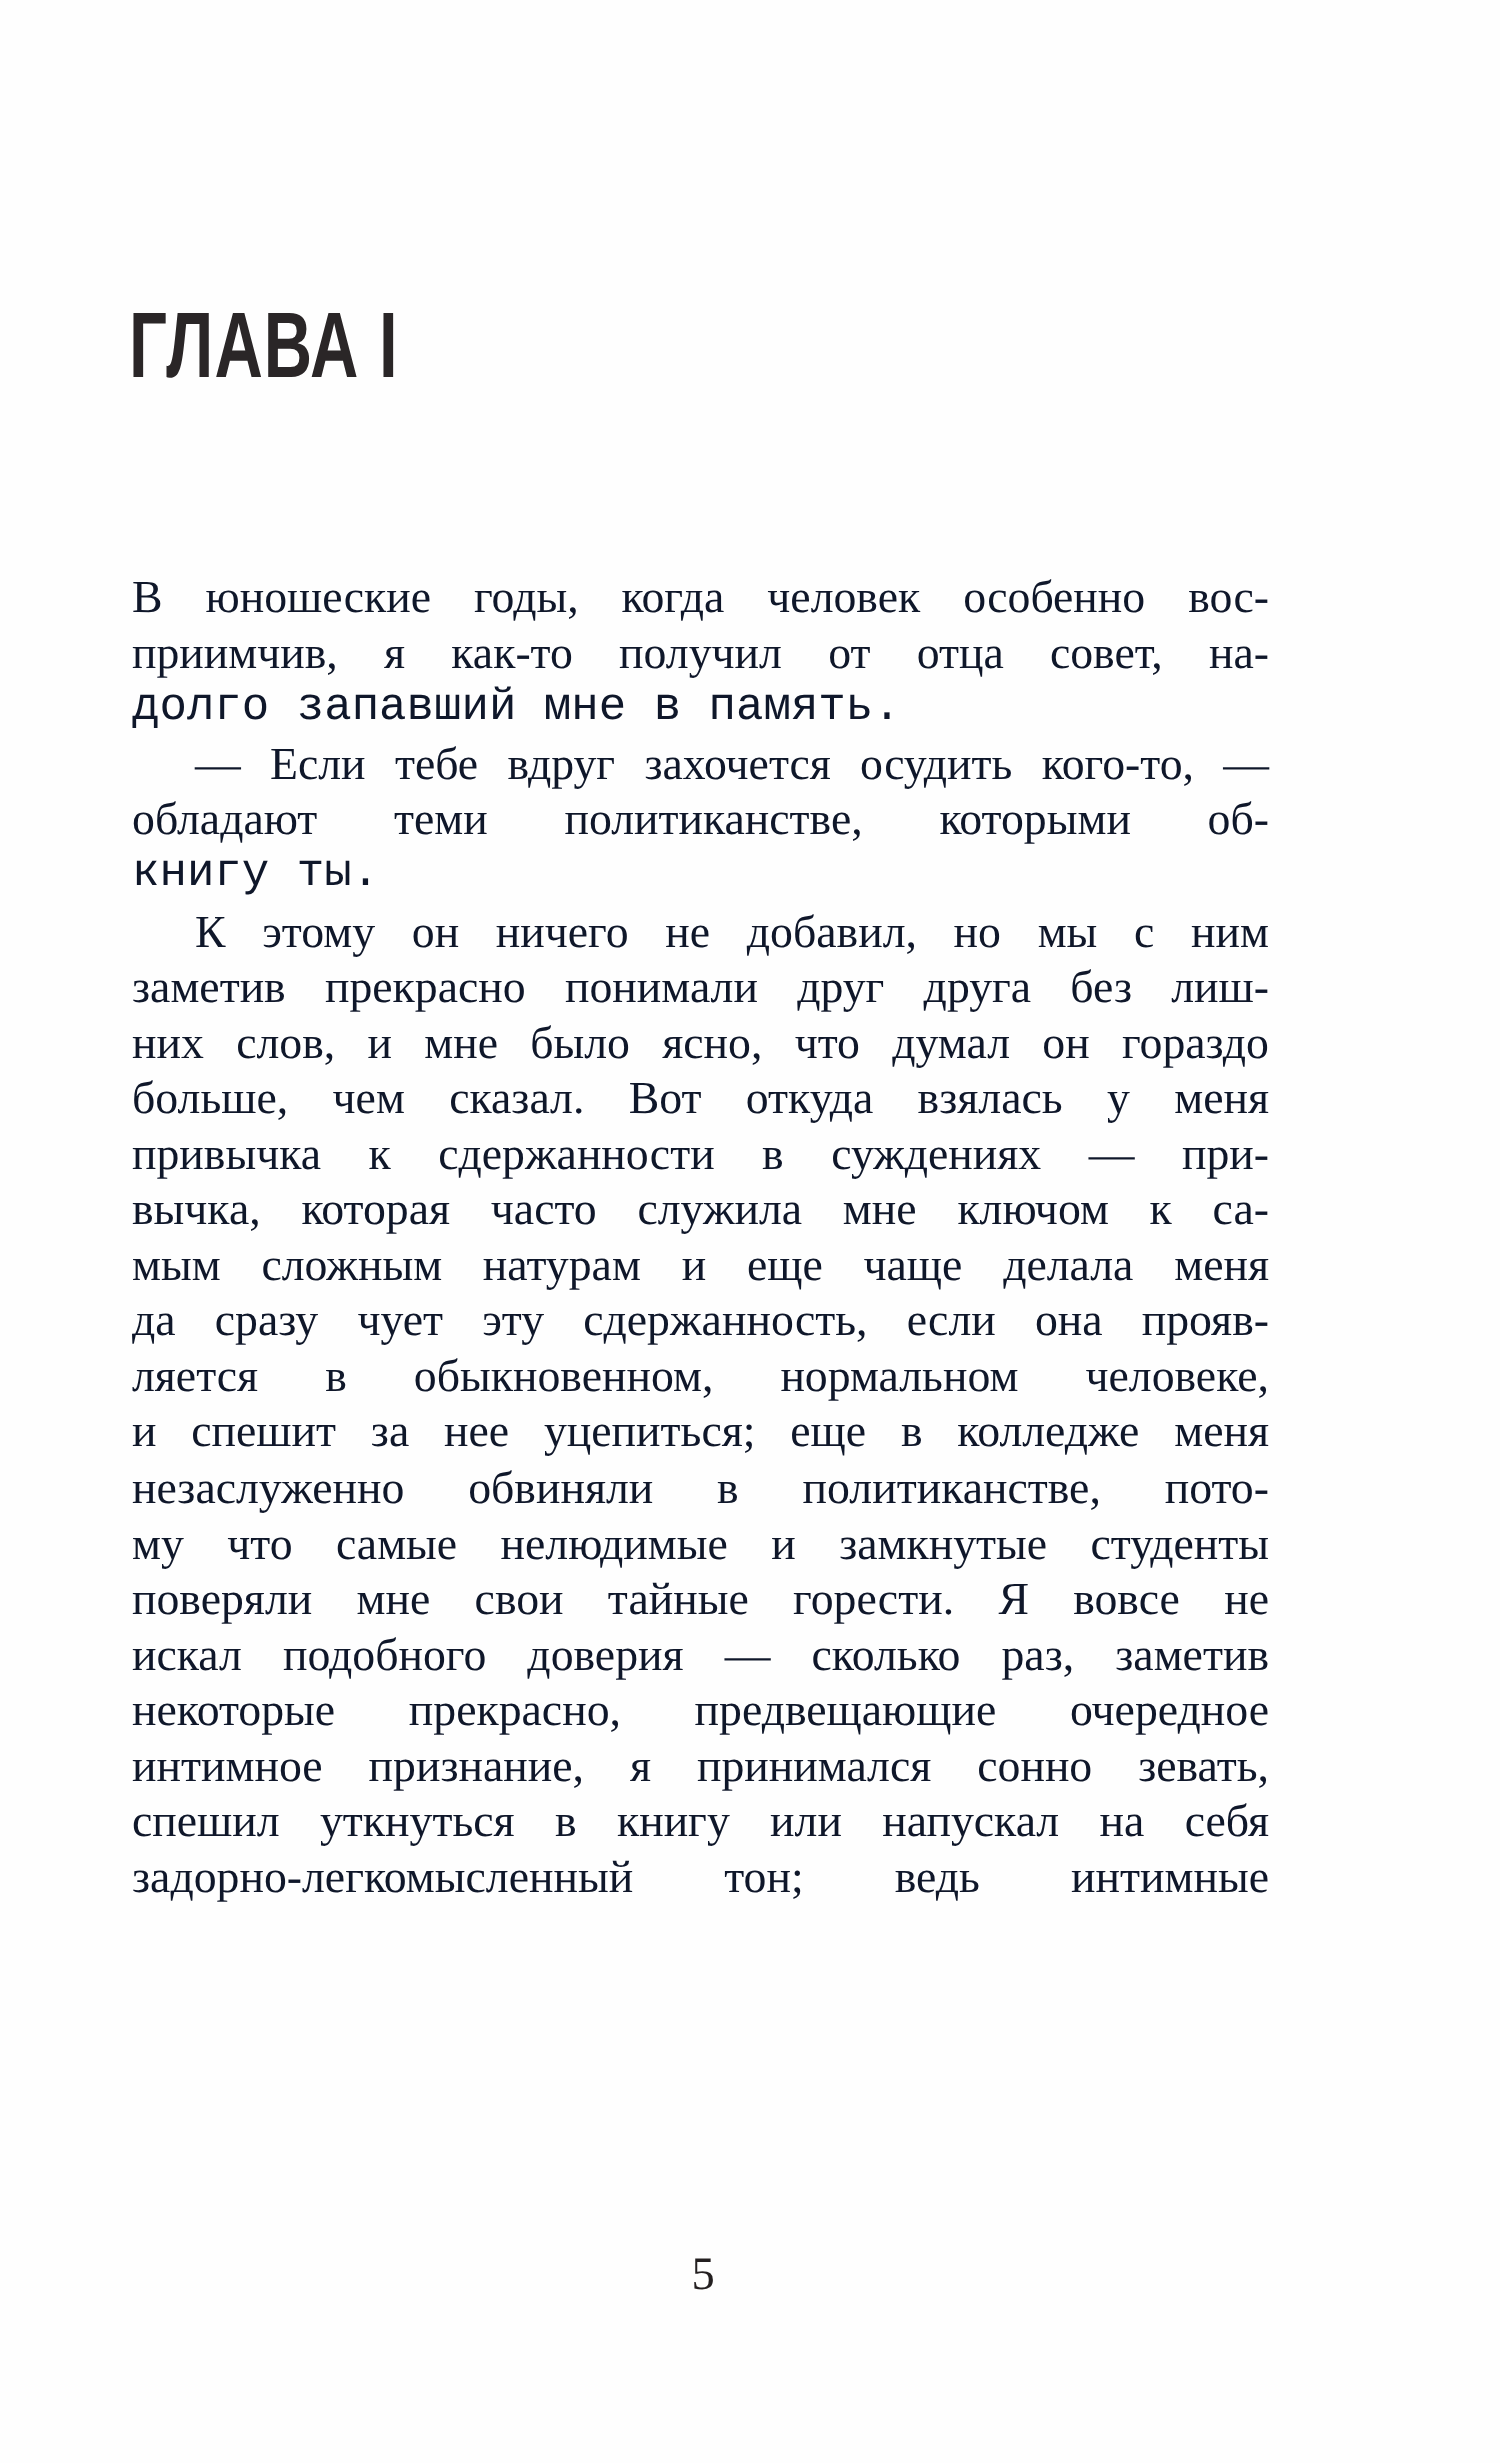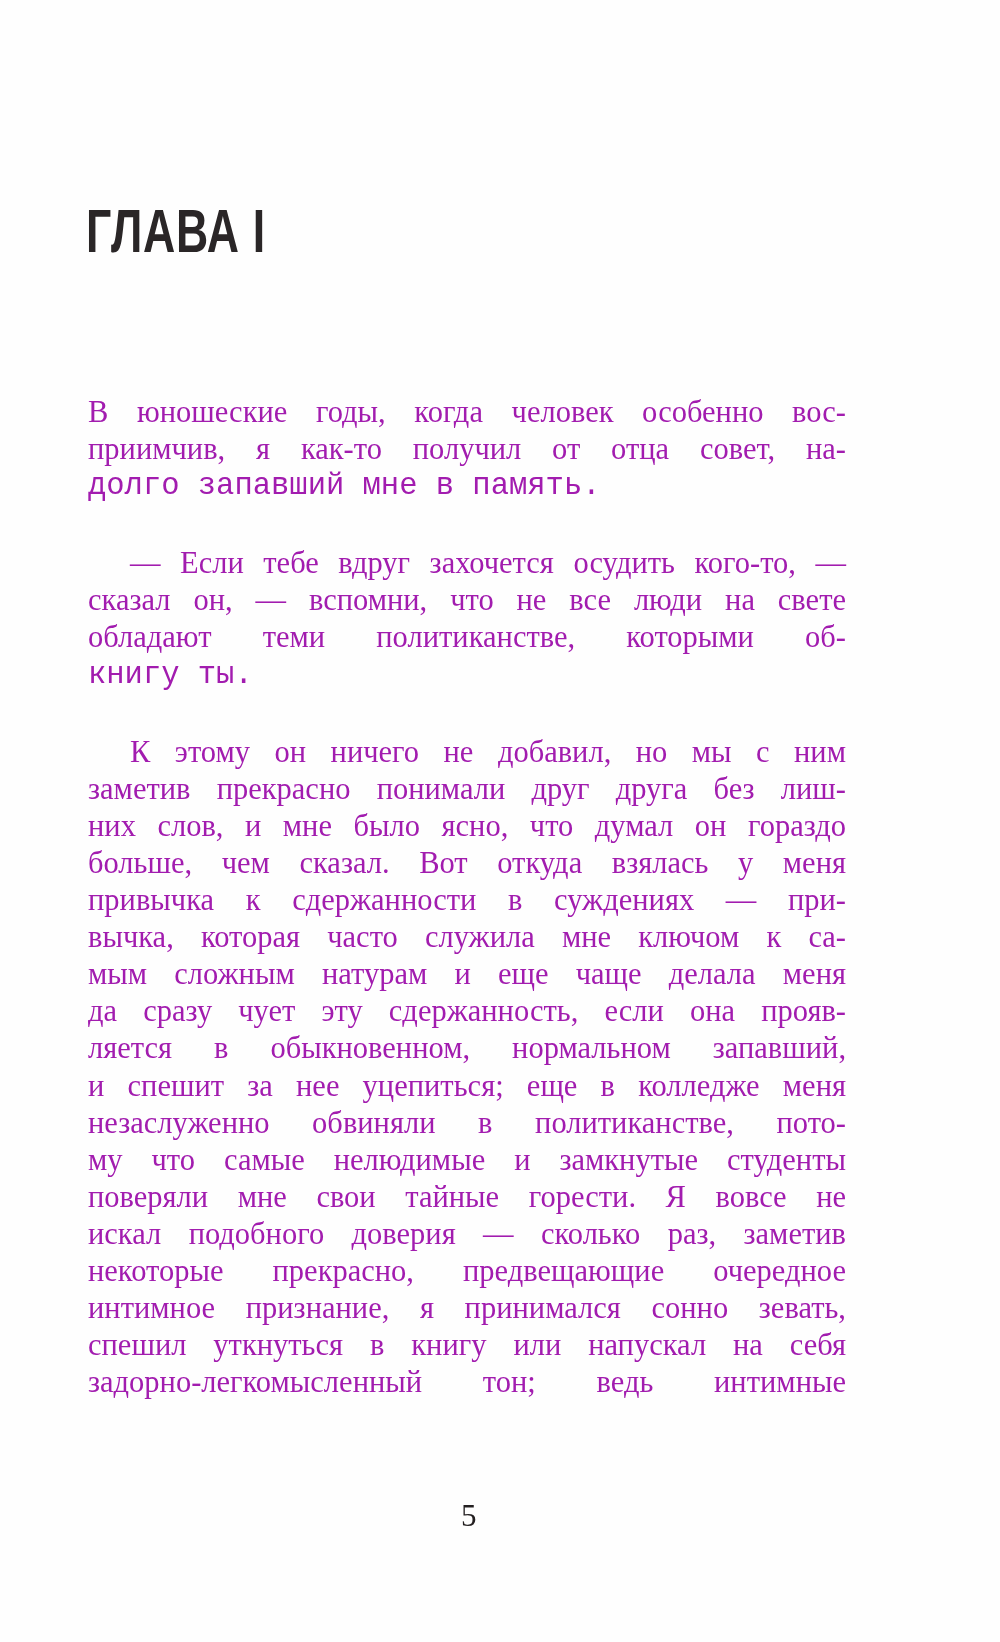--- a/index.html
+++ b/index.html
@@ -32,41 +32,40 @@
       line-height: 70px;
       letter-spacing: 1px;
       color: #2a2627;
       transform: scaleX(0.72);
       transform-origin: left top;
       white-space: nowrap;
     }
     .body-text {
       position: absolute;
       left: 88px;
-      top: 394px;
+      top: 380px;
       width: 758px;
       font-family: "Liberation Serif", serif;
       font-size: 30.5px;
       line-height: 37.1px;
-      color: #a21caf;
+      color: #0f172a;
     }
     .line {
       display: block;
       white-space: nowrap;
       text-align: justify;
       text-align-last: justify;
       height: 37.1px;
     }
     .line.last {
       text-align-last: left;
       font-family: Liberation Mono, monospace;
     }
     .line.indent {
       padding-left: 42px;
-      margin-top: 40px;
     }
     .page-number {
       position: absolute;
       left: 0;
       width: 1000px;
       top: 1496px;
       text-align: center;
       font-family: "Liberation Serif", serif;
       font-size: 31px;
       line-height: 40px;
@@ -87,35 +86,34 @@
   <div class="body-text">
 
     <div>
       <span class="line">В юношеские годы, когда человек особенно вос-</span>
       <span class="line">приимчив, я как-то получил от отца совет, на-</span>
       <span class="line last">долго запавший мне в память.</span>
     </div>
 
     <div>
       <span class="line indent">— Если тебе вдруг захочется осудить кого-то, —</span>
-      <span class="line">сказал он, — вспомни, что не все люди на свете</span>
       <span class="line">обладают теми политиканстве, которыми об-</span>
       <span class="line last">книгу ты.</span>
     </div>
 
     <div>
       <span class="line indent">К этому он ничего не добавил, но мы с ним</span>
       <span class="line">заметив прекрасно понимали друг друга без лиш-</span>
       <span class="line">них слов, и мне было ясно, что думал он гораздо</span>
       <span class="line">больше, чем сказал. Вот откуда взялась у меня</span>
       <span class="line">привычка к сдержанности в суждениях — при-</span>
       <span class="line">вычка, которая часто служила мне ключом к са-</span>
       <span class="line">мым сложным натурам и еще чаще делала меня</span>
       <span class="line">да сразу чует эту сдержанность, если она прояв-</span>
-      <span class="line">ляется в обыкновенном, нормальном запавший,</span>
+      <span class="line">ляется в обыкновенном, нормальном человеке,</span>
       <span class="line">и спешит за нее уцепиться; еще в колледже меня</span>
       <span class="line">незаслуженно обвиняли в политиканстве, пото-</span>
       <span class="line">му что самые нелюдимые и замкнутые студенты</span>
       <span class="line">поверяли мне свои тайные горести. Я вовсе не</span>
       <span class="line">искал подобного доверия — сколько раз, заметив</span>
       <span class="line">некоторые прекрасно, предвещающие очередное</span>
       <span class="line">интимное признание, я принимался сонно зевать,</span>
       <span class="line">спешил уткнуться в книгу или напускал на себя</span>
       <span class="line">задорно-легкомысленный тон; ведь интимные</span>
       <span class="line"></span>

